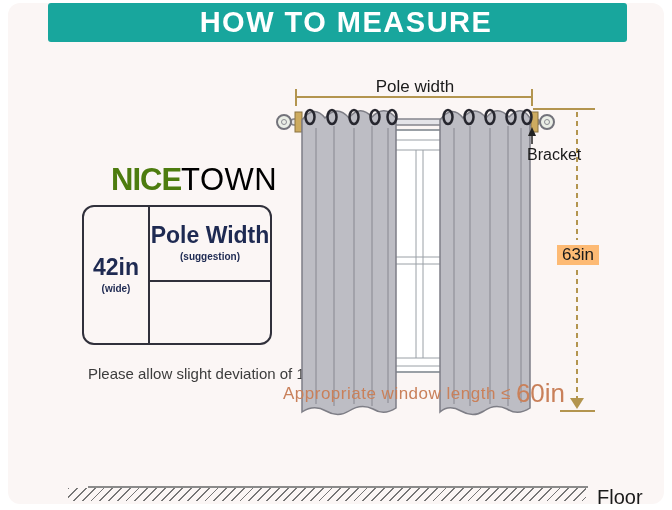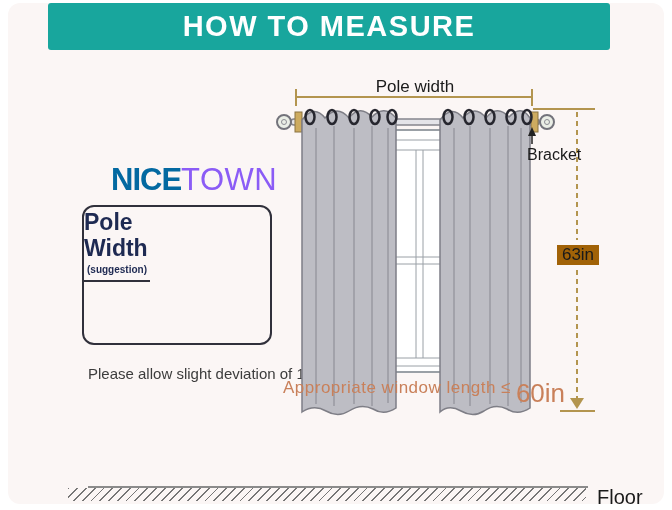--- a/index.html
+++ b/index.html
@@ -6,31 +6,31 @@
   body{
     width:672px;height:510px;position:relative;overflow:hidden;
     background:#ffffff;font-family:"Liberation Sans",sans-serif;
   }
   .card{
     position:absolute;left:8px;top:3px;width:656px;height:501px;
     background:#fbf6f5;border-radius:12px;
   }
   
   .banner{
-    position:absolute;left:48px;top:3px;width:562px;height:47px;
+    position:absolute;left:48px;top:3px;width:562px;height:39px;
     background:#18a69d;border-radius:3px;
-    display:flex;align-items:center;justify-content:center;
+    display:flex;align-items:center;justify-content:center;padding-left:17px;
   }
   .banner-title{
     color:#ffffff;font-size:29px;font-weight:700;letter-spacing:1.5px;
   }
   
   .logo{position:absolute;left:111px;top:163px;font-size:31px;line-height:34px;white-space:nowrap;}
-  .logo .p1{color:#0369a1;font-weight:800;letter-spacing:-1px;}
-  .logo .p2{color:#8b5cf6;font-weight:400;letter-spacing:0.5px;}
+  .logo .p1{color:#4d7c0f;font-weight:800;letter-spacing:-1px;}
+  .logo .p2{color:#000000;font-weight:400;letter-spacing:0.5px;}
   
   .size-table{
     position:absolute;left:82px;top:205px;width:190px;height:140px;
     border:2px solid #30303b;border-radius:12px;background:transparent;
     display:grid;grid-template-columns:66px 1fr;grid-template-rows:75px 1fr;
     color:#1e2a52;box-sizing:border-box;
   }
   .cell{display:flex;flex-direction:column;align-items:center;justify-content:center;}
   .cell-left{grid-row:1 / span 2;border-right:2px solid #30303b;}
   .cell-top{border-bottom:2px solid #30303b;}
@@ -38,24 +38,24 @@
   .small{font-size:10px;font-weight:700;line-height:17px;}
   
   .disclaimer{
     position:absolute;left:88px;top:364px;width:230px;
     font-size:15px;line-height:19px;color:#3c3c3c;
   }
   
   .lbl{position:absolute;color:#1a1a1a;text-align:right;}
   .pole-width-lbl{left:340px;top:77px;width:150px;text-align:center;font-size:17px;}
   .bracket-lbl{left:527px;top:146px;font-size:16px;}
-  .height-lbl{left:557px;top:245px;width:42px;text-align:center;font-size:17px;background:#a16207;}
+  .height-lbl{left:557px;top:245px;width:42px;text-align:center;font-size:17px;background:#fdba74;}
   .floor-lbl{left:597px;top:486px;font-size:20px;}
   .win-len{
-    position:absolute;left:283px;top:378px;display:flex;align-items:flex-start;gap:5px;
+    position:absolute;left:283px;top:378px;display:flex;align-items:center;gap:5px;
     color:#c9805a;white-space:nowrap;
   }
   .win-len .t{font-size:17px;letter-spacing:0.5px;}
   .win-len .v{font-size:26px;}
   
   .floor-line{position:absolute;left:88px;top:486px;width:500px;height:2px;background:#8b8b8b;}
   .floor-hatch{
     position:absolute;left:68px;top:488px;width:518px;height:13px;
     background:repeating-linear-gradient(135deg,#767676 0px,#767676 1.3px,transparent 1.3px,transparent 6.2px);
   }
@@ -68,20 +68,24 @@
 
 <div class="banner">
   <span class="banner-title">HOW TO MEASURE</span>
 </div>
 
 <div class="logo">
   <span class="p1">NICE</span><span class="p2">TOWN</span>
 </div>
 
 <div class="size-table">
+  <div class="cell cell-left">
+    <div class="big">42in</div>
+    <div class="small">(wide)</div>
+  </div>
   <div class="cell cell-top">
     <div class="big">Pole Width</div>
     <div class="small">(suggestion)</div>
   </div>
 </div>
 
 <div class="disclaimer">
   <div>Please allow slight deviation of 1”</div>
 </div>
 

